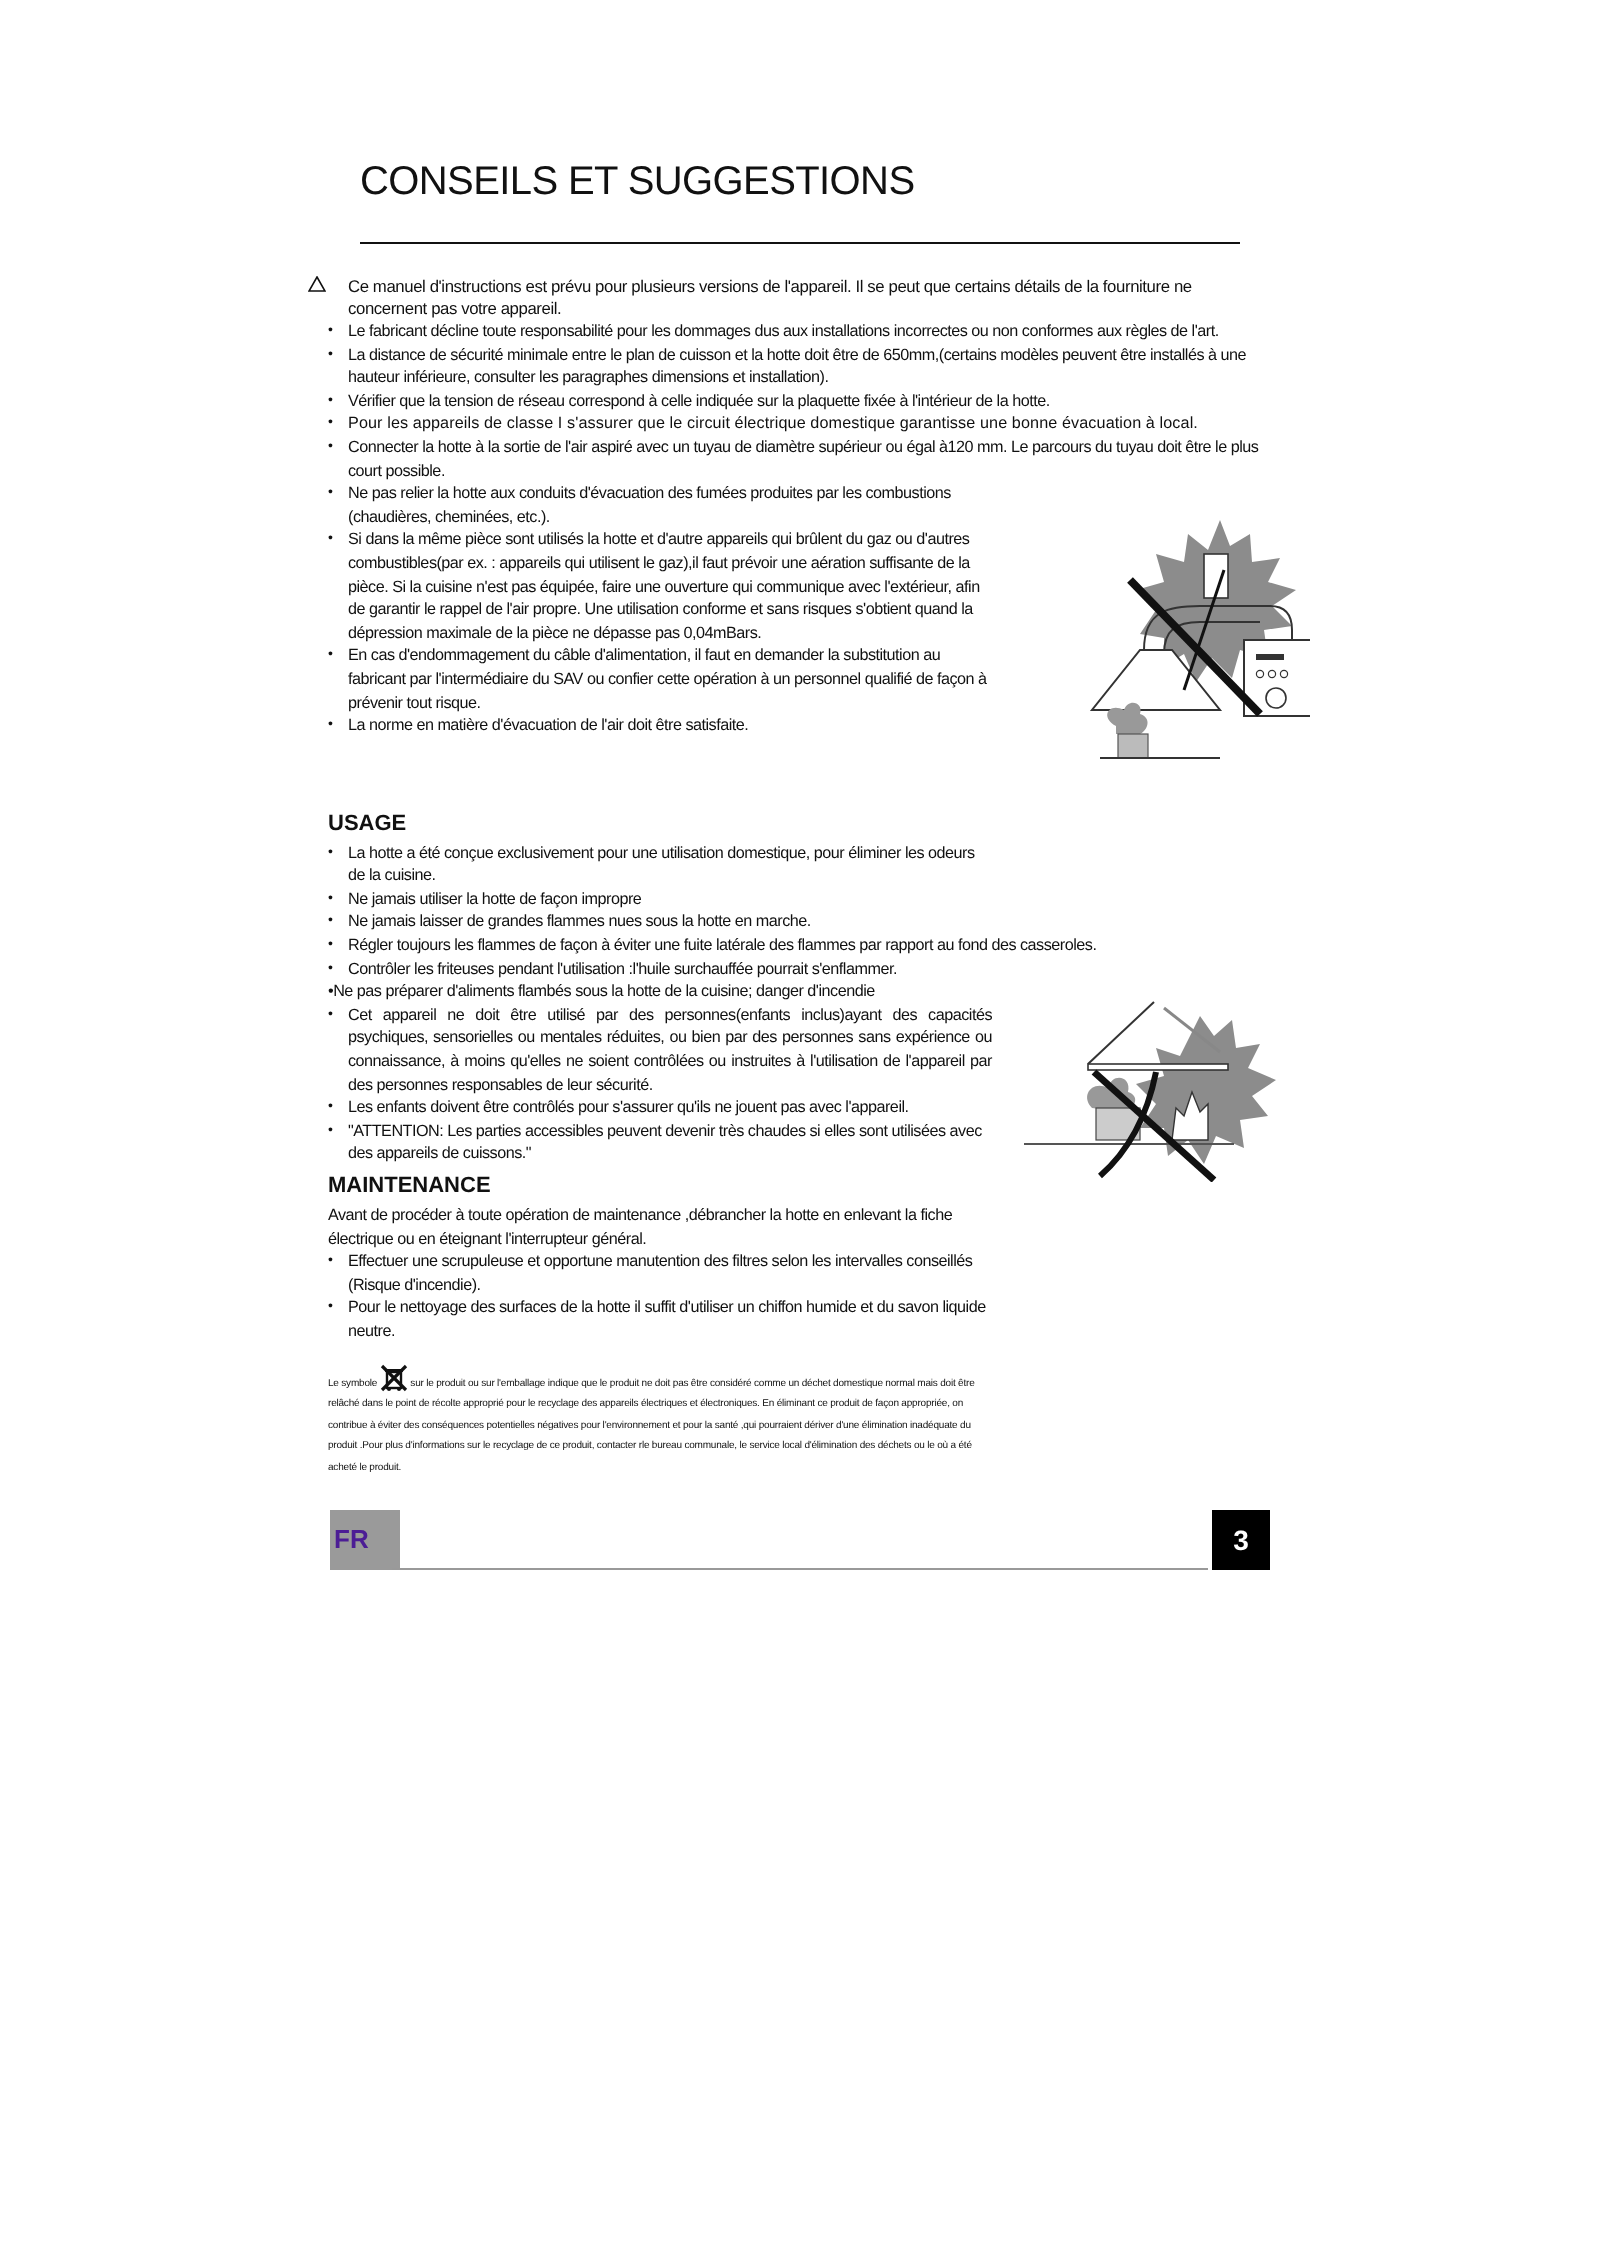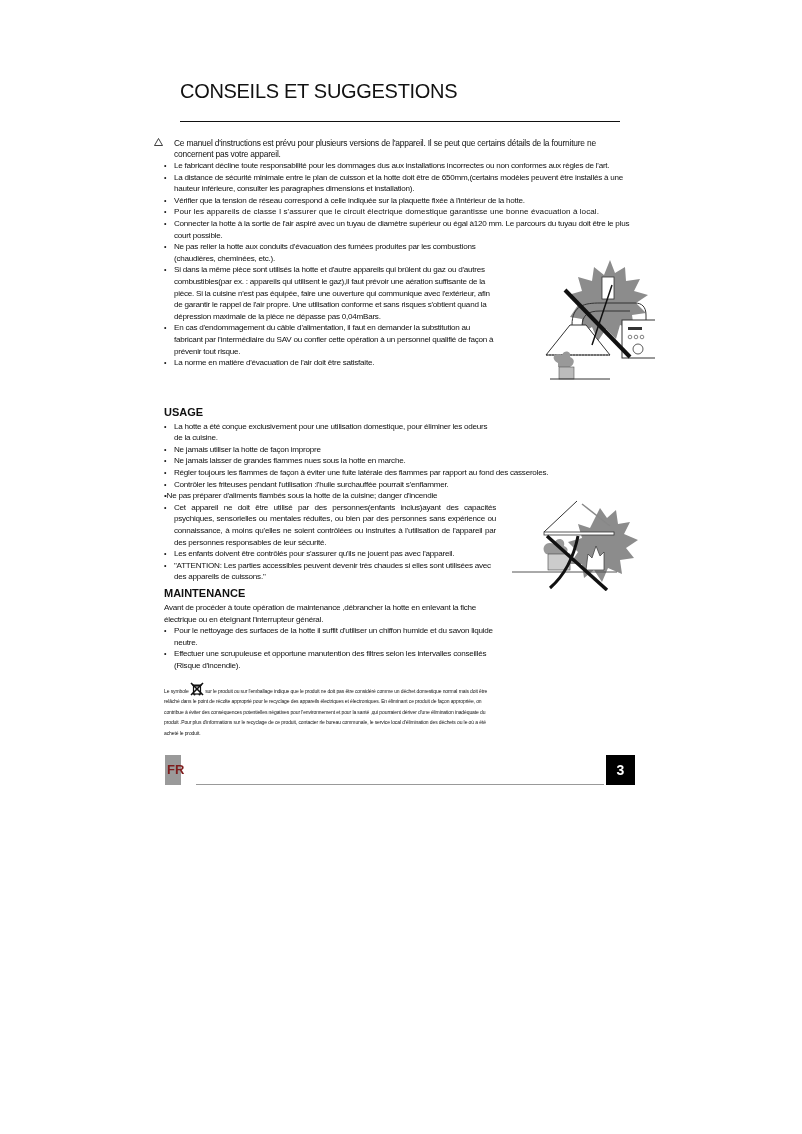--- a/index.html
+++ b/index.html
@@ -18,22 +18,22 @@
   li.narrow, p.narrow { width: 322px; }
   li.wide-sp { letter-spacing: 0.05px; }
   li.just { text-align: justify; }
   .plain { font-size: 8.1px; line-height: 11.6px; margin: 0; letter-spacing: -0.25px; }
   .sect-installation { }
   .sect-usage { margin-top: 37px; }
   .weee { font-size: 5px; line-height: 10.5px; margin-top: 10px; width: 330px; letter-spacing: -0.1px; }
   .weee-icon { display: inline-block; width: 14px; height: 14px; vertical-align: -3px; }
   .figure { position: absolute; }
   .footer { position: absolute; left: 165px; top: 755px; width: 470px; height: 30px; }
-  .fr-badge { position: absolute; left: 0; top: 0; width: 16px; height: 30px; background: #9a9a9a;
-              color: #7f1d1d; font-weight: bold; font-size: 13px; line-height: 30px; text-align: left; padding-left: 2px; box-sizing: border-box; }
+  .fr-badge { position: absolute; left: 0; top: 0; width: 35px; height: 30px; background: #9a9a9a;
+              color: #4c1d95; font-weight: bold; font-size: 13px; line-height: 30px; text-align: left; padding-left: 2px; box-sizing: border-box; }
   .footer-line { position: absolute; left: 31px; right: 31px; bottom: 0; height: 1.5px; background: #999; }
   .page-num { position: absolute; right: 0; top: 0; width: 29px; height: 30px; background: #000; color: #fff;
               font-weight: bold; font-size: 14px; line-height: 30px; text-align: center; }
 </style>
 </head>
 <body>
 
 <div class="page">
   <h1>CONSEILS ET SUGGESTIONS</h1>
   <p class="intro">
@@ -72,22 +72,22 @@
       <li class="narrow just">Cet appareil ne doit être utilisé par des personnes(enfants inclus)ayant des capacités psychiques, sensorielles ou mentales réduites, ou bien par des personnes sans expérience ou connaissance, à moins qu'elles ne soient contrôlées ou instruites à l'utilisation de l'appareil par des personnes responsables de leur sécurité.</li>
       <li class="narrow">Les enfants doivent être contrôlés pour s'assurer qu'ils ne jouent pas avec l'appareil.</li>
       <li class="narrow">"ATTENTION: Les parties accessibles peuvent devenir très chaudes si elles sont utilisées avec des appareils de cuissons."</li>
     </ul>
   </div>
 
   <div>
     <h2>MAINTENANCE</h2>
     <p class="plain narrow">Avant de procéder à toute opération de maintenance ,débrancher la hotte en enlevant la fiche électrique ou en éteignant l'interrupteur général.</p>
     <ul>
+      <li class="narrow">Effectuer une scrupuleuse et opportune manutention des filtres selon les intervalles conseillés (Risque d'incendie).</li>
       <li class="narrow">Pour le nettoyage des surfaces de la hotte il suffit d'utiliser un chiffon humide et du savon liquide neutre.</li>
-      <li class="narrow">Effectuer une scrupuleuse et opportune manutention des filtres selon les intervalles conseillés (Risque d'incendie).</li>
     </ul>
   </div>
 
   <p class="weee">
     <span>Le symbole</span>
     <span class="weee-icon">
       <svg width="14" height="14" viewBox="0 0 14 14">
         <rect x="3.5" y="4" width="7" height="8" fill="none" stroke="#111" stroke-width="1.2"></rect>
         <rect x="2.5" y="2.5" width="9" height="1.5" fill="#111"></rect>
         <line x1="1" y1="1" x2="13" y2="13" stroke="#111" stroke-width="1.6"></line>

